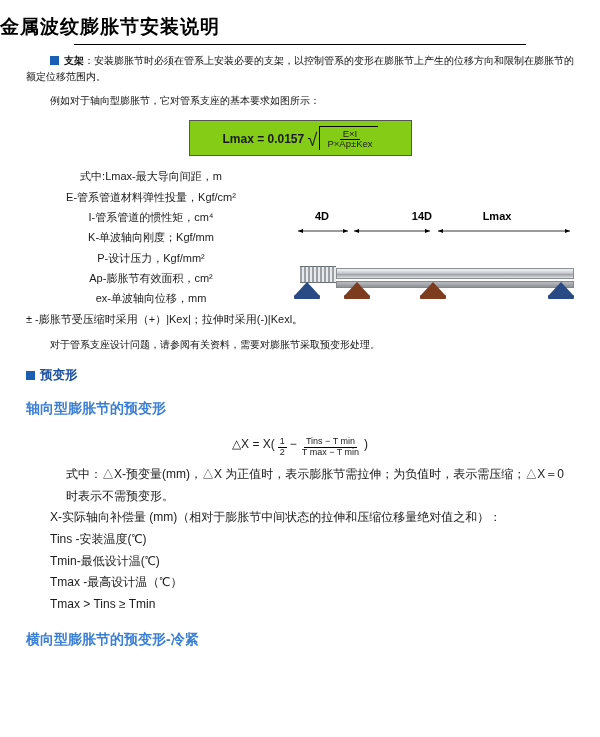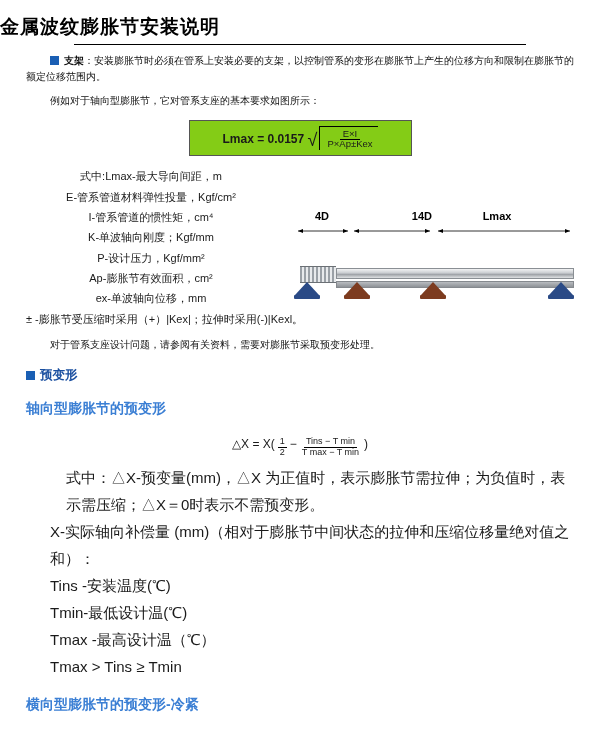--- a/index.html
+++ b/index.html
@@ -137,21 +137,21 @@
     font-size:12px;
     margin:12px 0 6px 0;
   }
   .eq-inline{display:inline-flex;gap:3px;font-size:12px;}
   .smallfrac{
     display:inline-flex;flex-direction:column;align-items:center;
     font-size:9px;line-height:1.1;vertical-align:middle;
   }
   .smallfrac .n{border-bottom:1px solid #000;padding:0 2px;}
   .smallfrac .d{padding:0 2px;}
-  .lines{font-size:15px;line-height:1.8;margin:4px 0 0 0;}
+  .lines{font-size:12px;line-height:1.8;margin:4px 0 0 0;}
   .ind1{padding-left:40px;}
   .ind2{padding-left:24px;}
 </style>
 </head>
 <body>
 
 <div class="page">
 
   <div class="title">金属波纹膨胀节安装说明</div>
   <div class="title-rule"></div>

